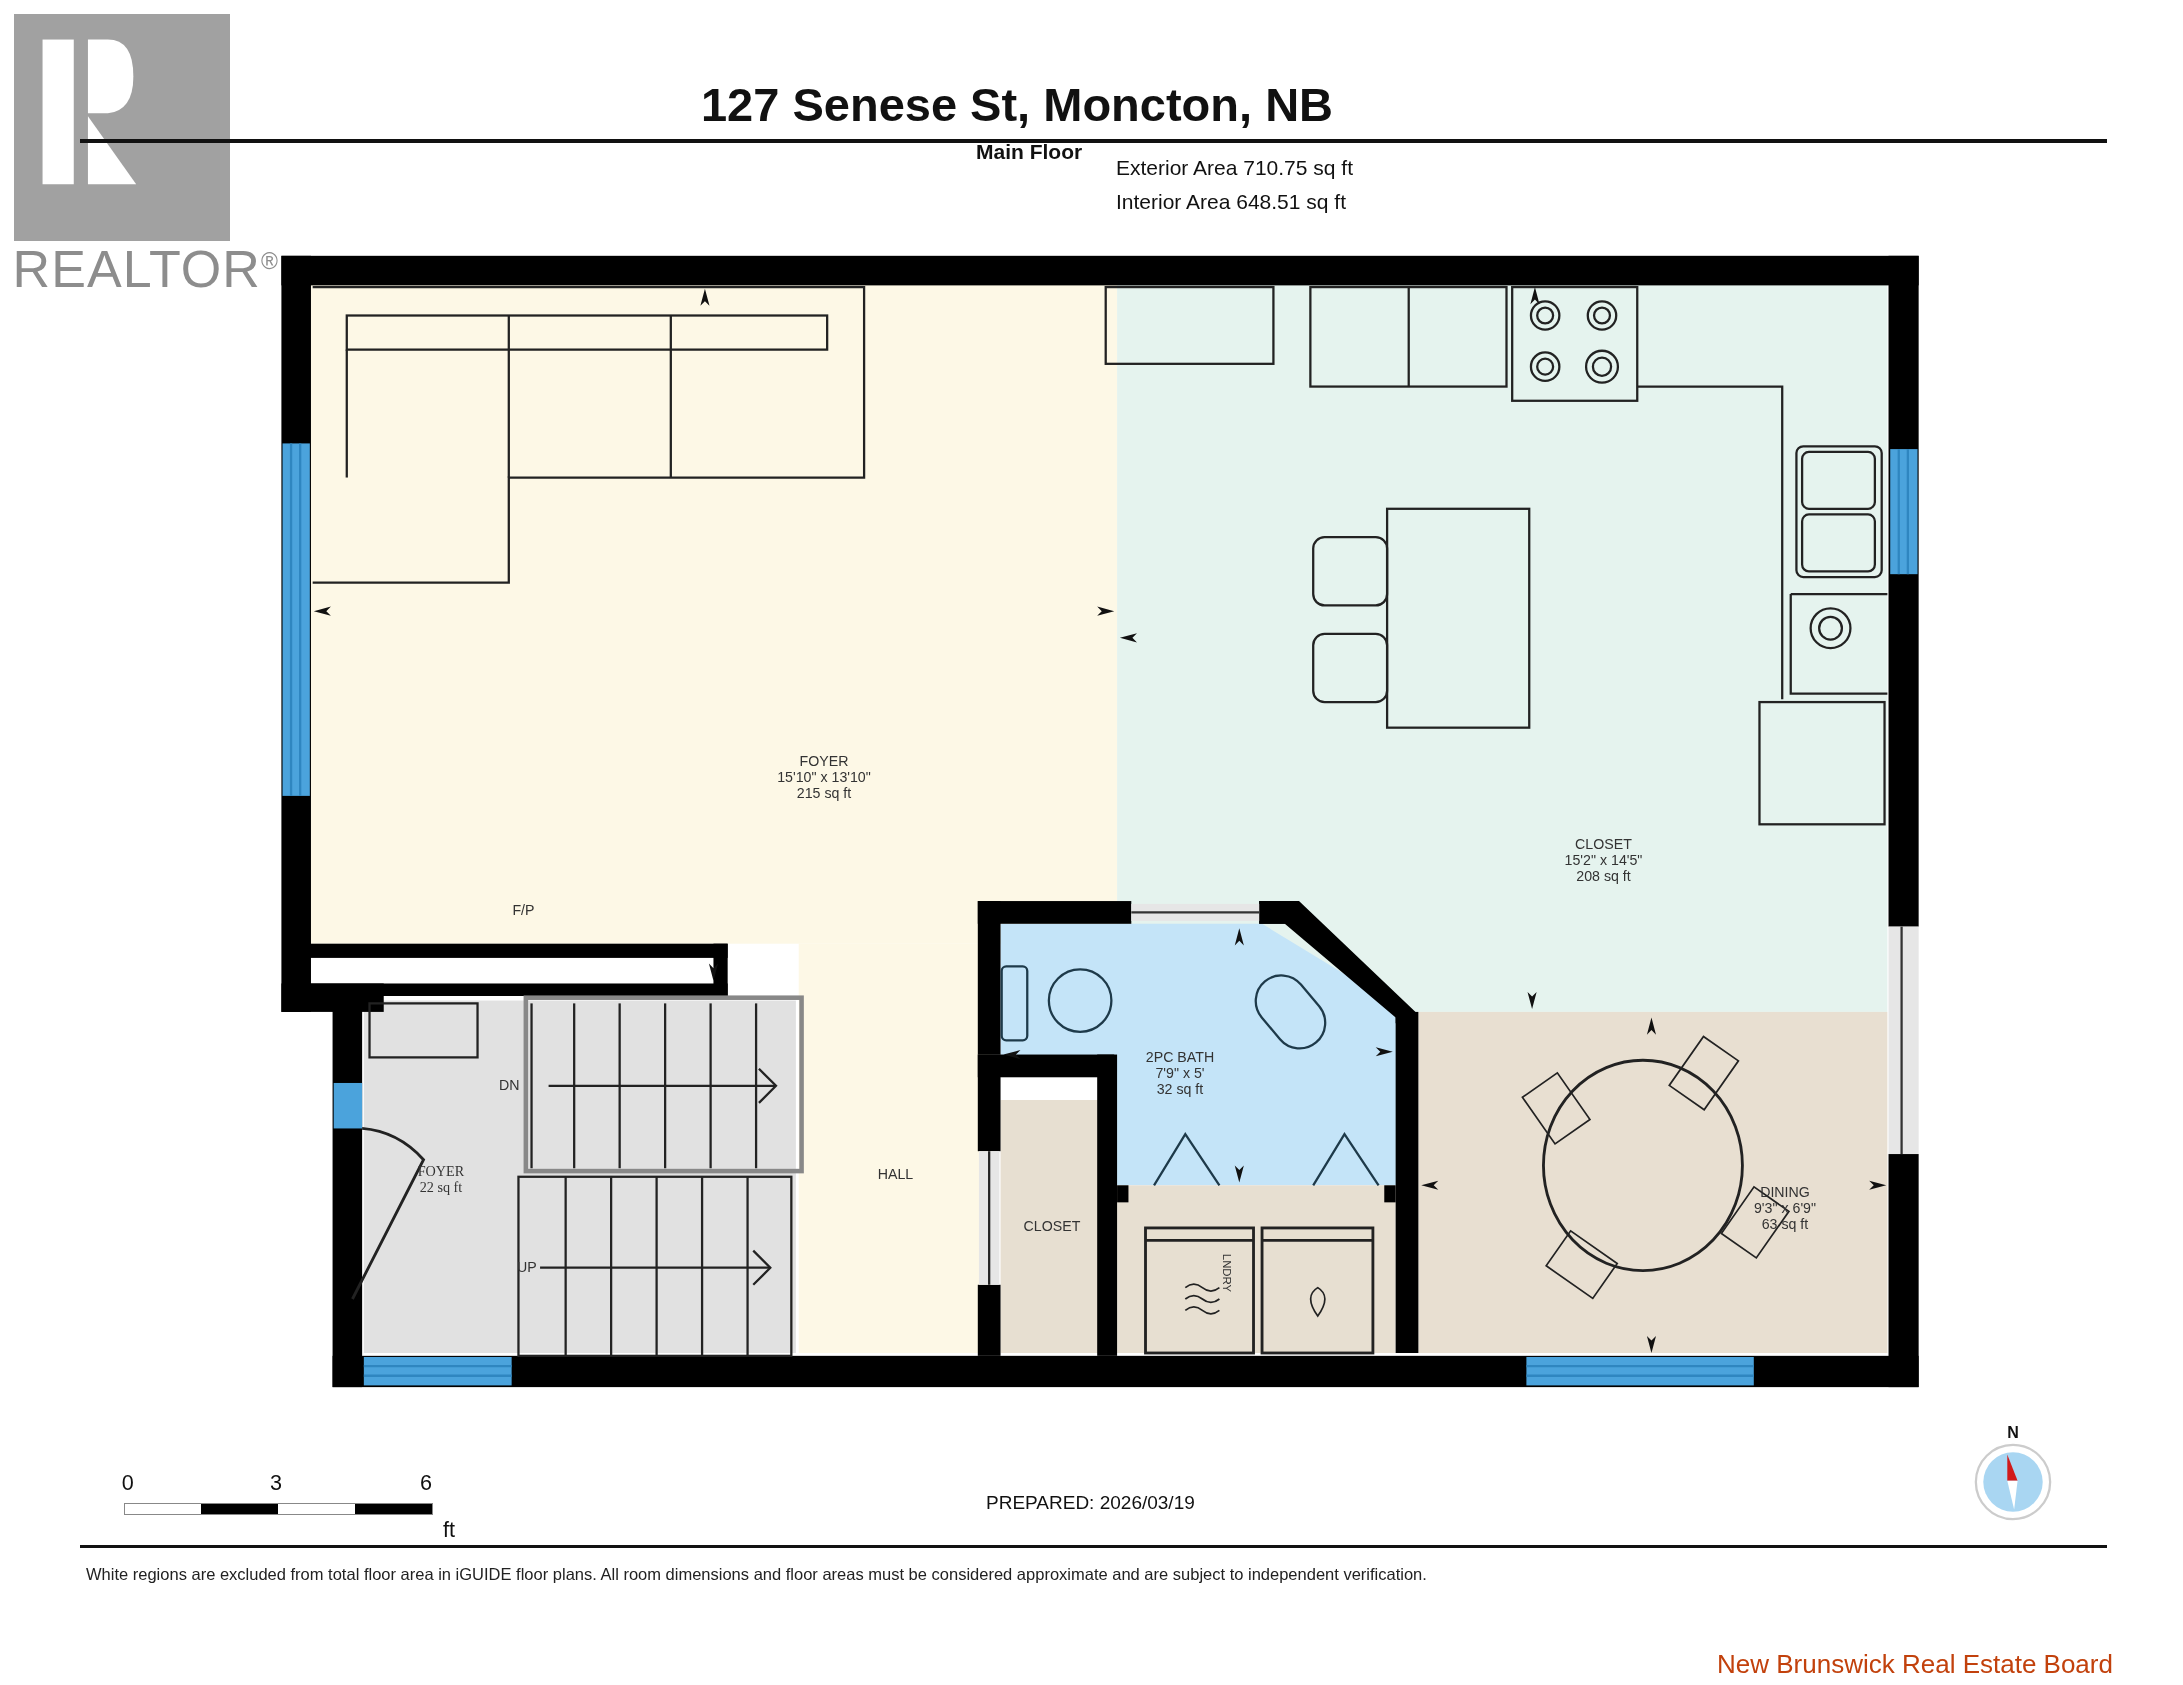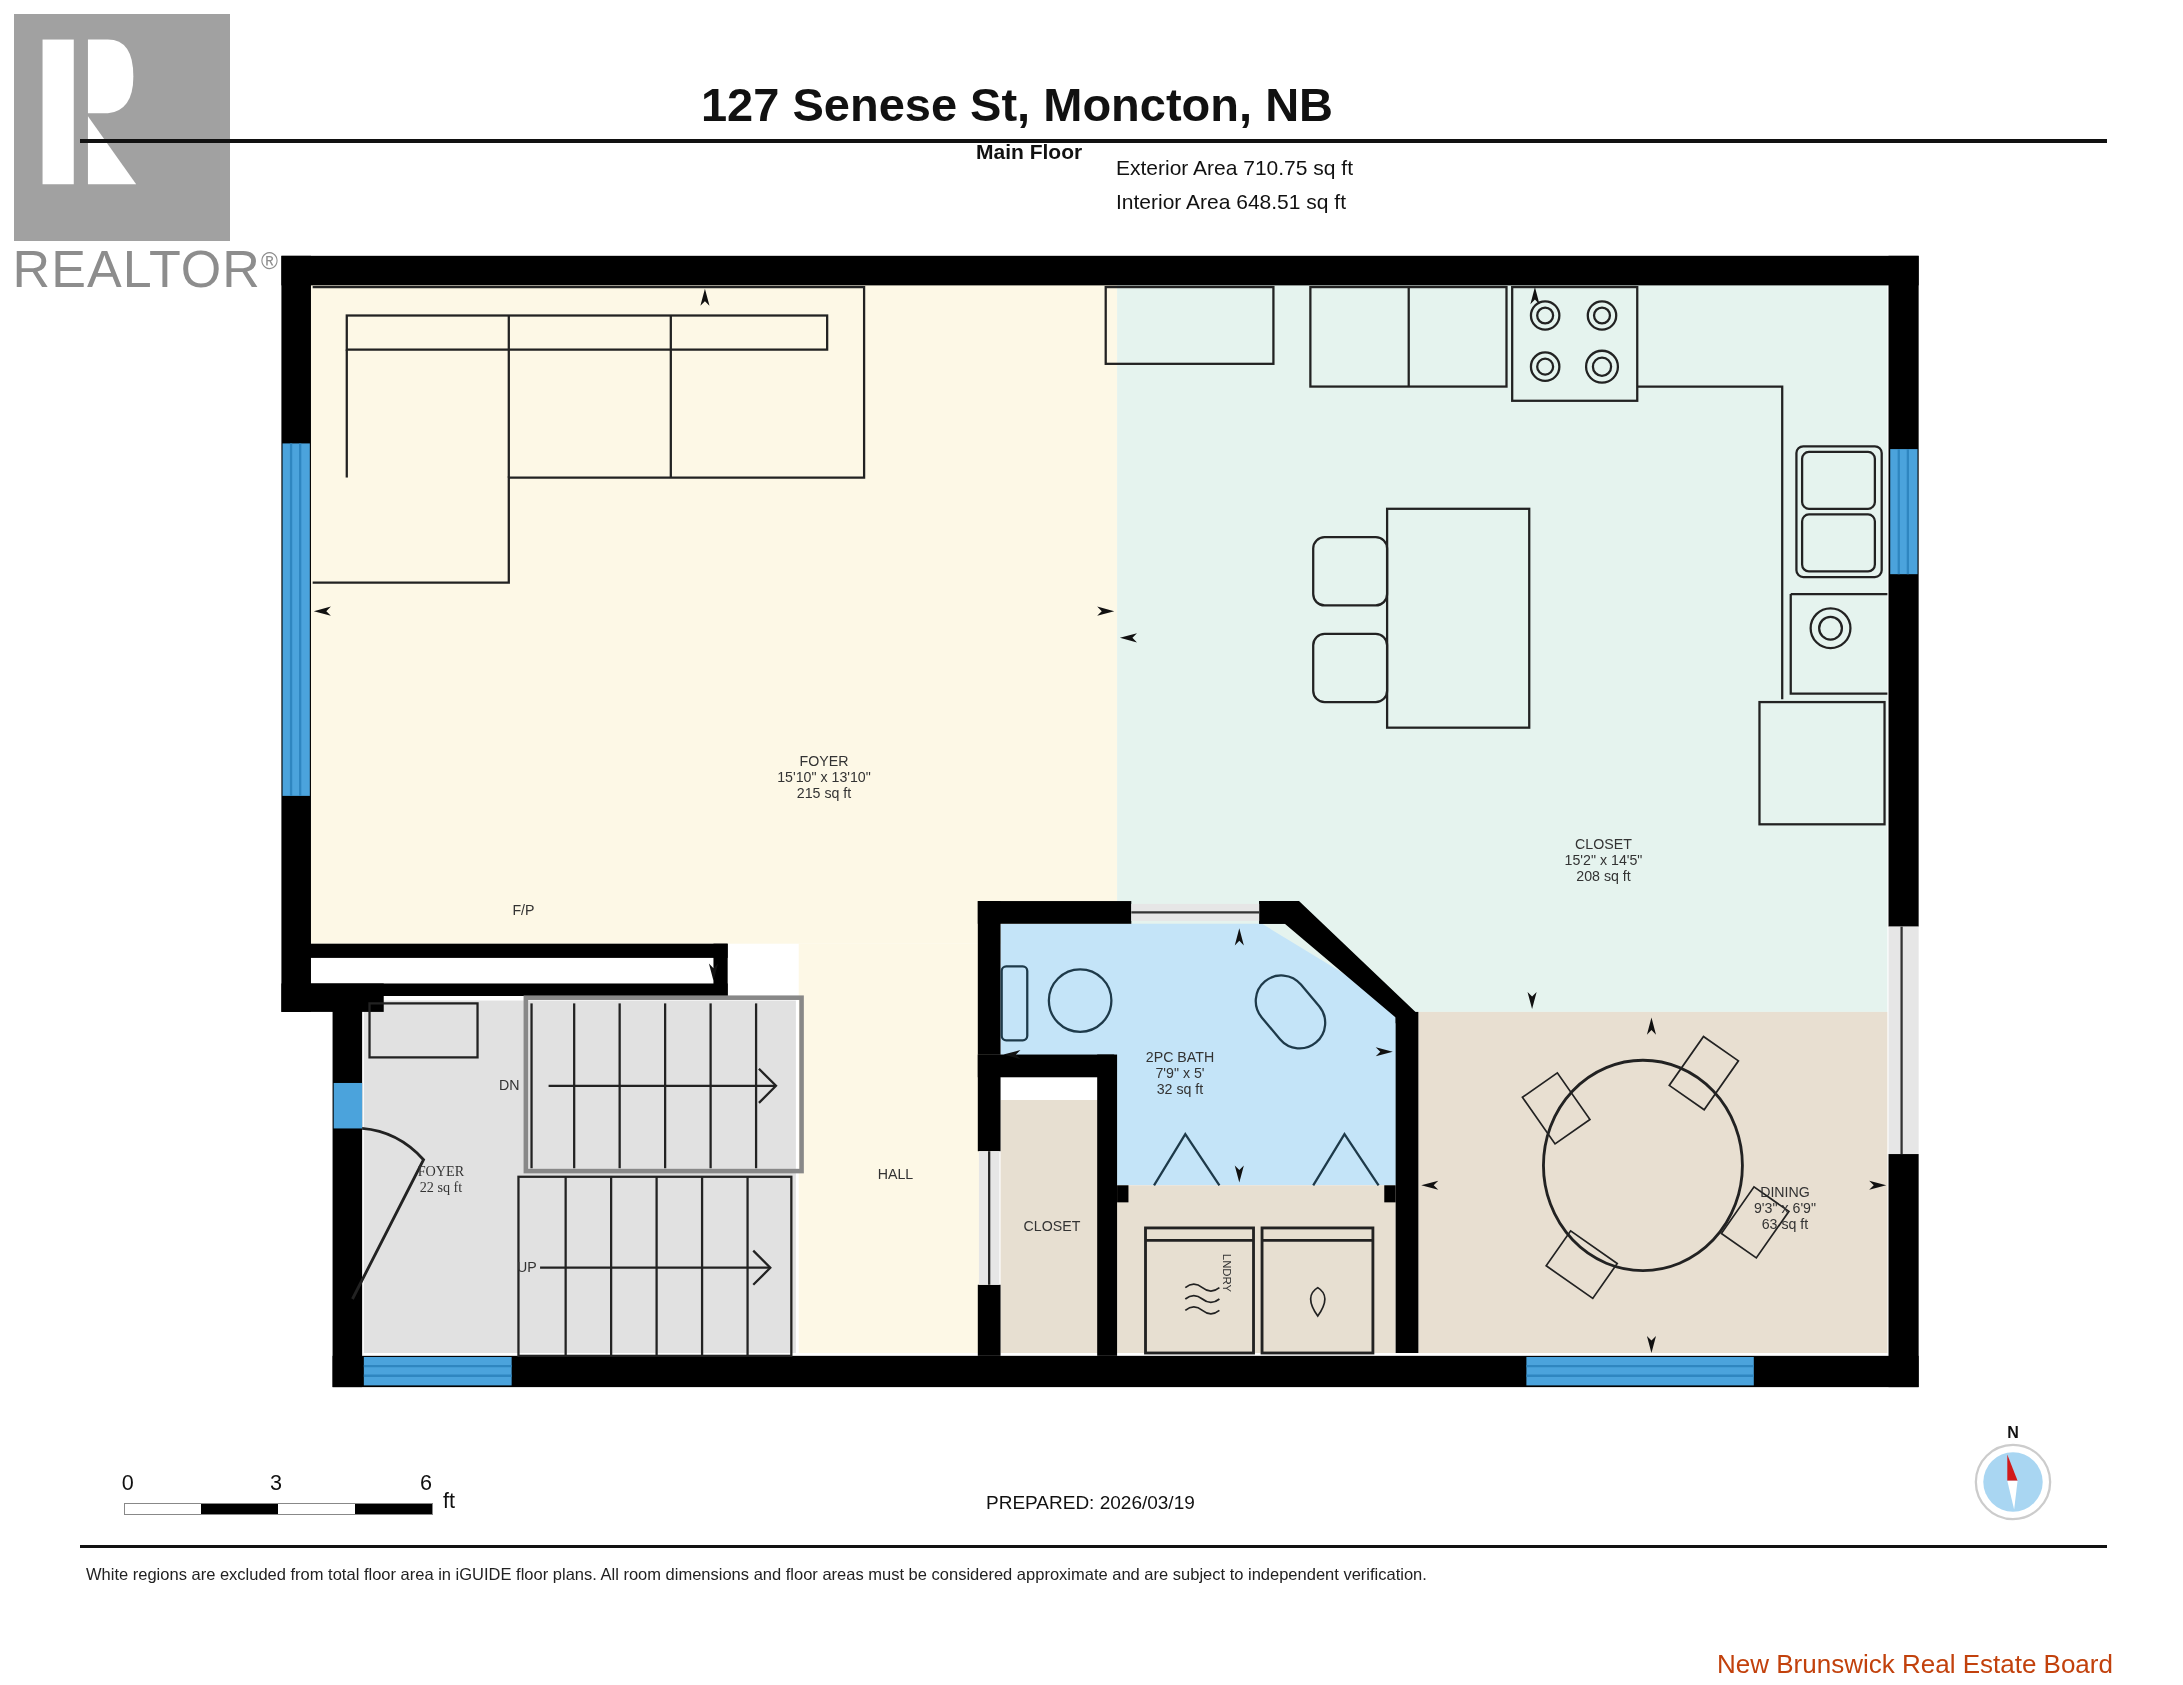--- a/index.html
+++ b/index.html
@@ -239,21 +239,21 @@
   <div style="position:relative; width:364px; height:68px;">
     <span style="position:absolute; left:2.8px; top:0; font-size:21.6px;">0</span>
     <span style="position:absolute; left:151px; top:0; font-size:21.6px;">3</span>
     <span style="position:absolute; left:301px; top:0; font-size:21.6px;">6</span>
     <div style="position:absolute; left:4.5px; top:33px; width:307px; height:10.2px; border:1.7px solid #888; display:flex;">
       <div style="flex:1; background:#fff;"></div>
         <div style="flex:1; background:#000;"></div>
       <div style="flex:1; background:#fff;"></div>
         <div style="flex:1; background:#000;"></div>
     </div>
-    <span style="position:absolute; left:324px; top:18px; font-size:21.6px;text-align:center;">ft</span>
+    <span style="position:absolute; left:324px; top:47px; font-size:21.6px;text-align:center;">ft</span>
   </div>
 </div>
 
 <div class="abs prepared">PREPARED: 2026/03/19</div>
 
 <div class="abs" style="left:1973px; top:1424px; width:80px; height:97px;">
   <div style="text-align:center; font-size:16px; font-weight:bold;">N</div>
   <svg width="80" height="80" viewBox="0 0 140 140">
     <circle cx="70" cy="70" r="65" fill="#fff" stroke="#ccc" stroke-width="4"></circle>
     <circle cx="70" cy="70" r="52" fill="#a9d6f2"></circle>

